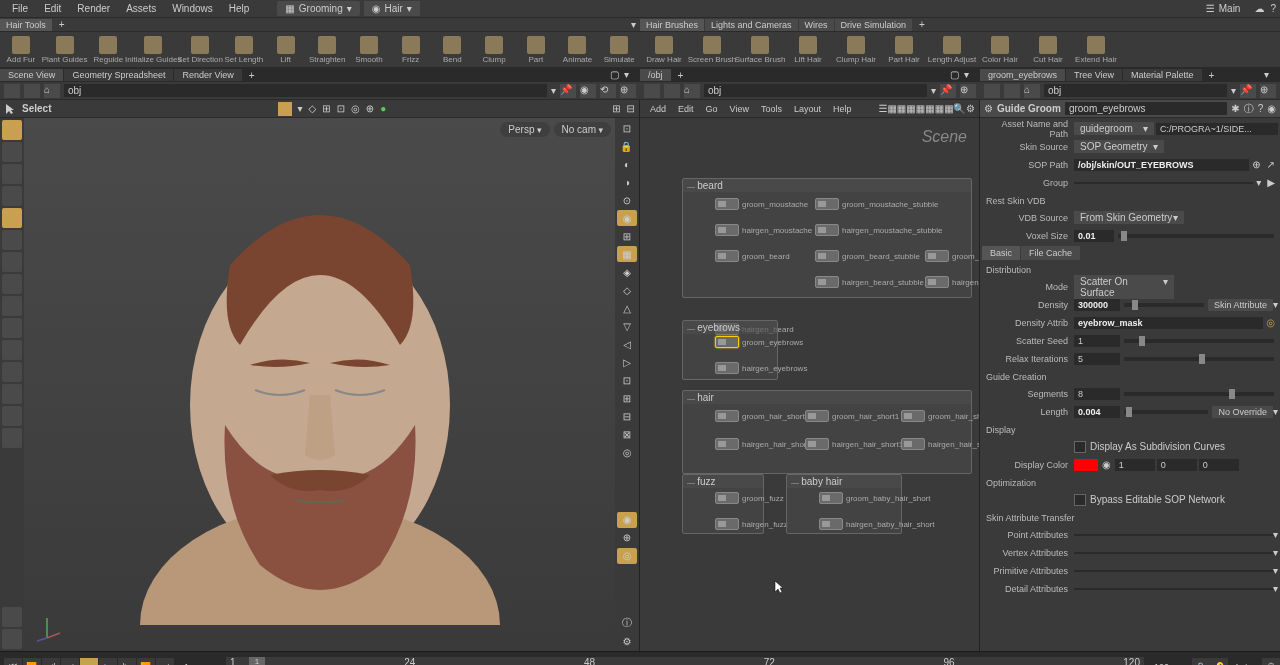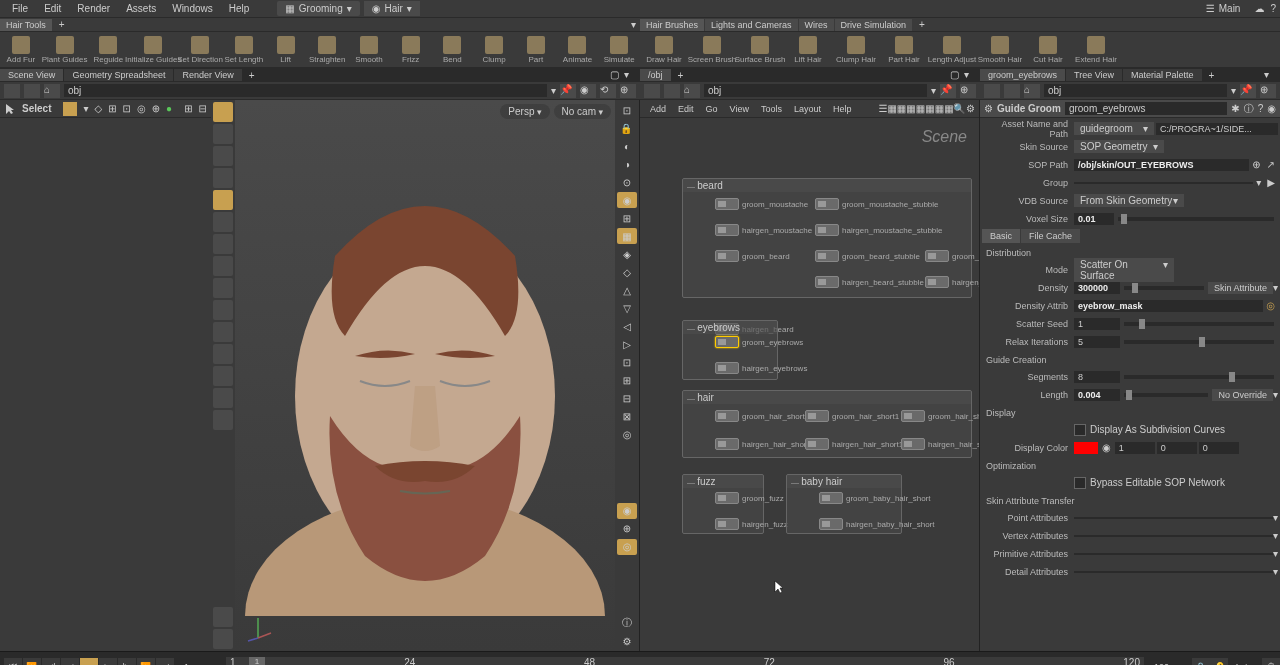--- a/index.html
+++ b/index.html
@@ -16,21 +16,21 @@
 .shelf-tab.active { background: #555; }
 .shelf { height: 36px; background: #3a3a3a; display: flex; align-items: center; border-bottom: 1px solid #2a2a2a; }
 .shelf-tool { width: 48px; height: 34px; display: flex; flex-direction: column; align-items: center; justify-content: center; cursor: pointer; }
 .shelf-tool .icon { width: 18px; height: 18px; background: #8a7a5a; border-radius: 2px; margin-bottom: 1px; }
 .shelf-tool .label { font-size: 8px; color: #aaa; white-space: nowrap; }
 .pane-tabs { height: 14px; background: #2a2a2a; display: flex; align-items: center; }
 .pane-tab { padding: 1px 8px; background: #3a3a3a; margin-right: 1px; cursor: pointer; font-size: 9px; }
 .pane-tab.active { background: #4a4a4a; }
 .pane-tab-add { padding: 0 6px; cursor: pointer; }
 .main-area { display: flex; height: 551px; }
-.left-pane { width: 640px; display: flex; flex-direction: row; border-right: 1px solid #222; }
+.left-pane { width: 640px; display: flex; flex-direction: column; border-right: 1px solid #222; }
 .middle-pane { width: 340px; display: flex; flex-direction: column; border-right: 1px solid #222; }
 .right-pane { width: 300px; display: flex; flex-direction: column; }
 .path-bar { height: 18px; background: #3a3a3a; display: flex; align-items: center; padding: 0 4px; gap: 4px; border-bottom: 1px solid #2a2a2a; }
 .path-bar .nav-btn { width: 16px; height: 14px; background: #4a4a4a; cursor: pointer; }
 .path-bar .path-field { flex: 1; background: #2a2a2a; padding: 1px 4px; }
 .viewport-container { flex: 1; display: flex; position: relative; }
 .left-toolbar { width: 24px; background: #3a3a3a; display: flex; flex-direction: column; padding: 2px; gap: 2px; }
 .left-toolbar .vtool { width: 20px; height: 20px; background: #4a4a4a; cursor: pointer; border-radius: 2px; }
 .left-toolbar .vtool.active { background: #c8a050; }
 .right-toolbar { width: 24px; background: #3a3a3a; display: flex; flex-direction: column; padding: 2px; gap: 2px; }
@@ -218,21 +218,21 @@
       <div class="shelf-tool">
         <div class="icon"></div>
         <div class="label">Part Hair</div>
       </div>
       <div class="shelf-tool">
         <div class="icon"></div>
         <div class="label">Length Adjust</div>
       </div>
       <div class="shelf-tool">
         <div class="icon"></div>
-        <div class="label">Smooth Hair</div>
+        <div class="label">Color Hair</div>
       </div>
       <div class="shelf-tool">
         <div class="icon"></div>
         <div class="label">Cut Hair</div>
       </div>
       <div class="shelf-tool">
         <div class="icon"></div>
         <div class="label">Extend Hair</div>
       </div>
     </div>
@@ -482,21 +482,21 @@
       </div>
       <div class="node selected" style="left:52px; top:218px;">
           <div class="node-icon"></div>
           <span class="node-label">groom_eyebrows</span>
         </div>
       <div class="node" style="left:52px; top:244px;">
           <div class="node-icon"></div>
           <span class="node-label">hairgen_eyebrows</span>
         </div>
 
-      <div class="node-group" style="left:42px; top:272px; width:290px; height:68px;">
+      <div class="node-group" style="left:42px; top:272px; width:290px; height:84px;">
         <div class="group-title">— <span>hair</span></div>
       </div>
       <div class="node" style="left:52px; top:292px;">
           <div class="node-icon"></div>
           <span class="node-label">groom_hair_short</span>
         </div>
       <div class="node" style="left:142px; top:292px;">
           <div class="node-icon"></div>
           <span class="node-label">groom_hair_short1</span>
         </div>
@@ -582,20 +582,21 @@
         <span style="padding:0 3px;">⊕</span>
         <span style="padding:0 3px;">↗</span>
       </div>
       <div class="parm-row">
         <span class="parm-label">Group</span>
         <span class="parm-field"></span>
         <span style="padding:0 3px;">▾</span>
         <span style="padding:0 3px;">▶</span>
       </div>
 
+      <div class="parm-section">Rest Skin VDB</div>
       <div class="parm-row">
         <span class="parm-label">VDB Source</span>
         <span class="parm-dropdown" style="width:110px;">
             <span>From Skin Geometry</span>
             <span>▾</span>
           </span>
       </div>
       <div class="parm-row">
         <span class="parm-label">Voxel Size</span>
         <span class="parm-field bold" style="flex:0 0 40px;">0.01</span>

